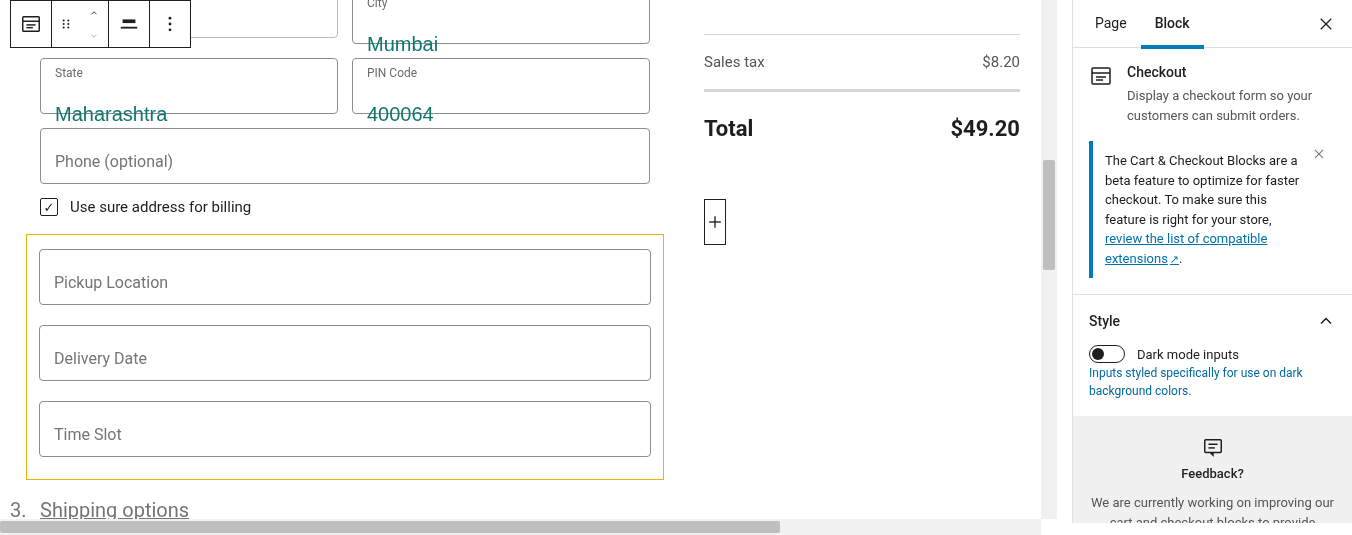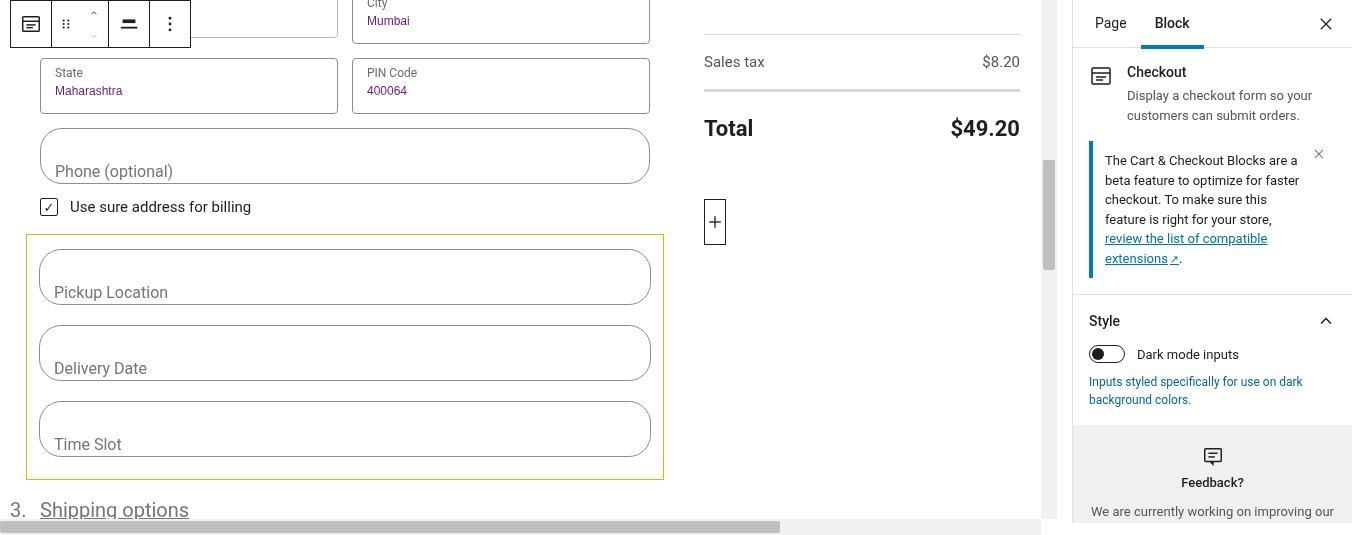--- a/index.html
+++ b/index.html
@@ -117,27 +117,28 @@
   .field.half { flex: 1; }
   .field-label {
     font-size: 12px;
     color: #6b6b6b;
     display: block;
     line-height: 1.4;
   }
   .field-input {
     border: none;
     outline: none;
-    font-size: 12px;
+    font-size: 20px;
     width: 100%;
     background: transparent;
-    color: #701a75;
+    color: #0f766e;
     padding-top: 2px;
-  }
-  .field.placeholder-only { padding-top: 12px; display: flex; align-items: flex-end; border-radius: 22px; }
+    margin-top: 19px;
+  }
+  .field.placeholder-only { padding-top: 12px; display: flex; align-items: center; }
   .field.placeholder-only .field-label { font-size: 16px; color: #757575; }
 
   .checkbox-row {
     display: flex;
     align-items: center;
     gap: 12px;
     margin: 14px 0 18px 0;
     font-size: 15px;
     color: #1e1e1e;
   }
@@ -300,21 +301,21 @@
     align-items: center;
     font-size: 14px;
     font-weight: 500;
     cursor: pointer;
     margin-bottom: 14px;
   }
   .toggle-row {
     display: flex;
     align-items: center;
     gap: 12px;
-    margin-bottom: 10px;
+    margin-bottom: 1px;
     text-align: right;
   }
   .toggle {
     width: 36px; height: 18px;
     border: 1.5px solid #1e1e1e;
     border-radius: 10px;
     position: relative;
     cursor: pointer;
   }
   .toggle-knob {

